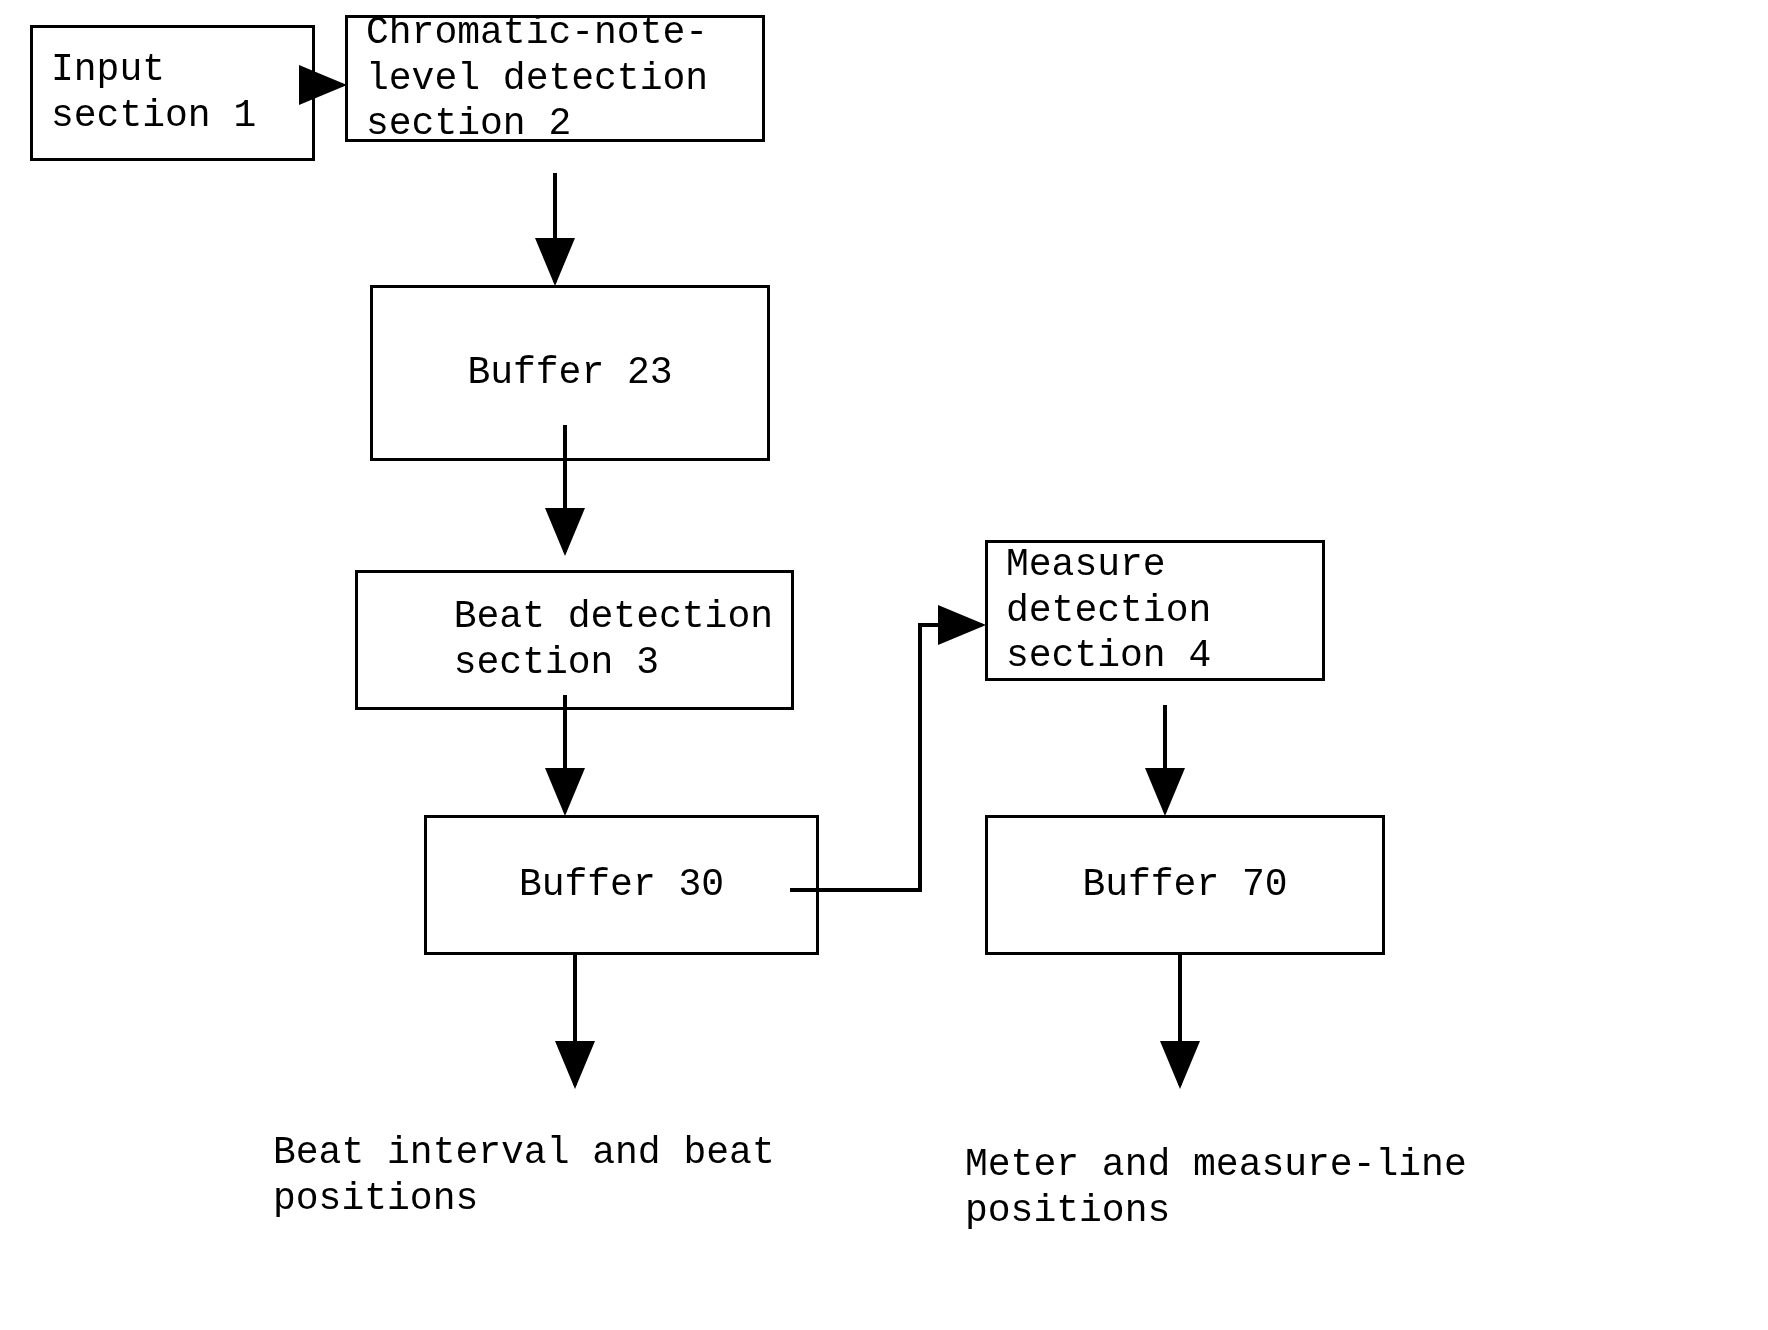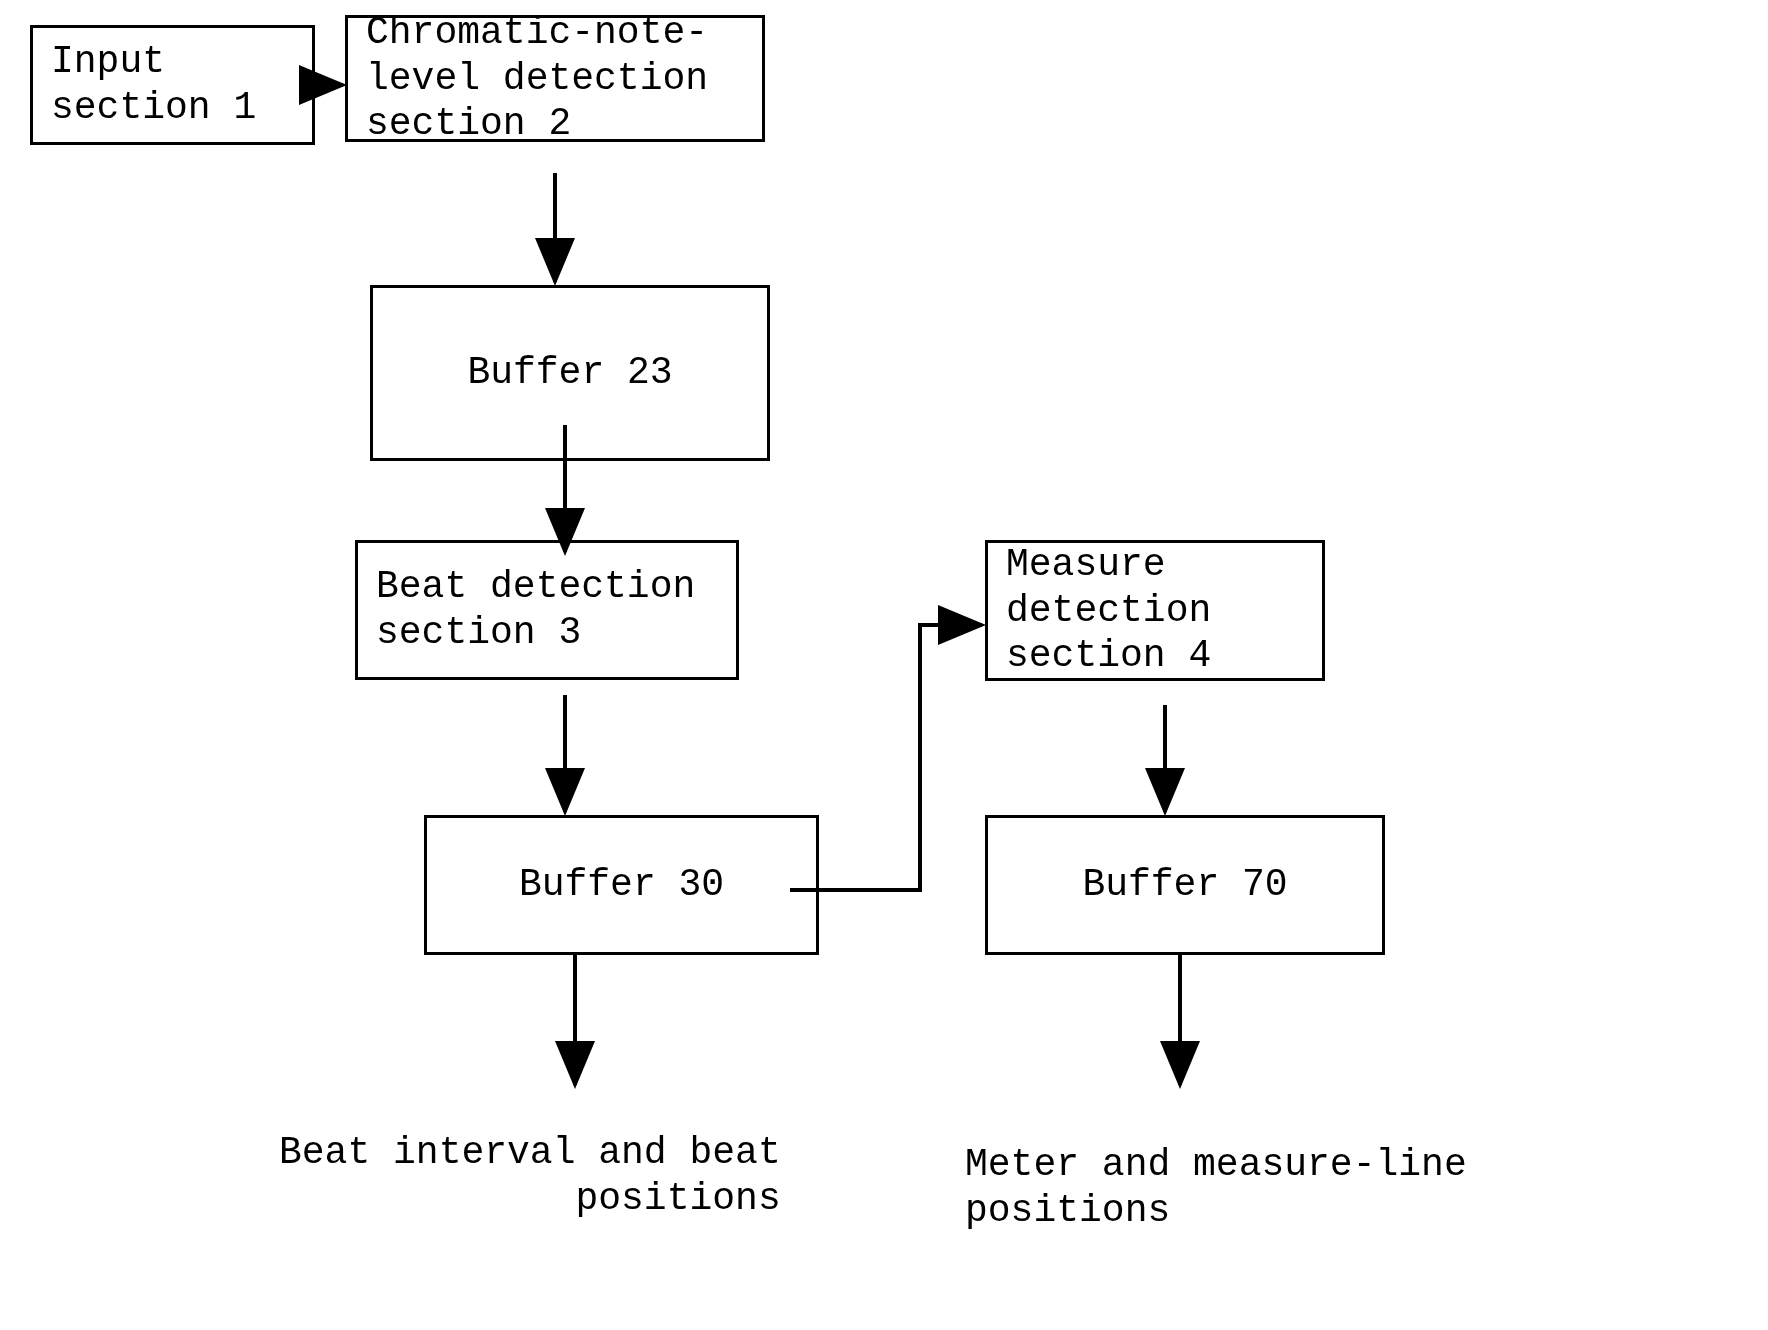--- a/index.html
+++ b/index.html
@@ -38,55 +38,55 @@
       top: 0;
       left: 0;
       width: 1768px;
       height: 1330px;
       pointer-events: none;
     }
   </style>
 </head>
 <body>
 
-<div class="box" style="left:30px; top:25px; width:285px; height:120px;">
+<div class="box" style="left:30px; top:25px; width:285px; height:136px;">
   <span class="box-text">Input
 section 1</span>
 </div>
 
 <div class="box" style="left:345px; top:15px; width:420px; height:127px;">
   <span class="box-text">Chromatic-note-
 level detection
 section 2</span>
 </div>
 
 <div class="box" style="left:370px; top:285px; width:400px; height:176px; justify-content:center;font-family:Liberation Mono, monospace;">
   <span class="box-text">Buffer 23</span>
 </div>
 
-<div class="box" style="left:355px; top:540px; width:384px; height:140px;">
+<div class="box" style="left:355px; top:570px; width:439px; height:140px;justify-content:flex-end;">
   <span class="box-text">Beat detection
 section 3</span>
 </div>
 
 <div class="box" style="left:395px; top:815px; width:395px; height:140px; justify-content:center;margin-left:29px;">
   <span class="box-text">Buffer 30</span>
 </div>
 
 <div class="box" style="left:985px; top:540px; width:340px; height:141px;">
   <span class="box-text">Measure
 detection
 section 4</span>
 </div>
 
 <div class="box" style="left:985px; top:815px; width:400px; height:140px; justify-content:center;">
   <span class="box-text">Buffer 70</span>
 </div>
 
-<div class="label" style="left:279px; top:1130px;text-align:right;">Beat interval and beat
+<div class="label" style="left:273px; top:1130px;">Beat interval and beat
 positions</div>
 <div class="label" style="left:965px; top:1130px;margin-top:12px;">Meter and measure-line
 positions</div>
 
 <svg class="arrows">
   <defs>
     <marker id="arrowhead" markerWidth="12" markerHeight="10" refX="11" refY="5" orient="auto">
       <polygon points="0 0, 12 5, 0 10" fill="black"></polygon>
     </marker>
   </defs>

